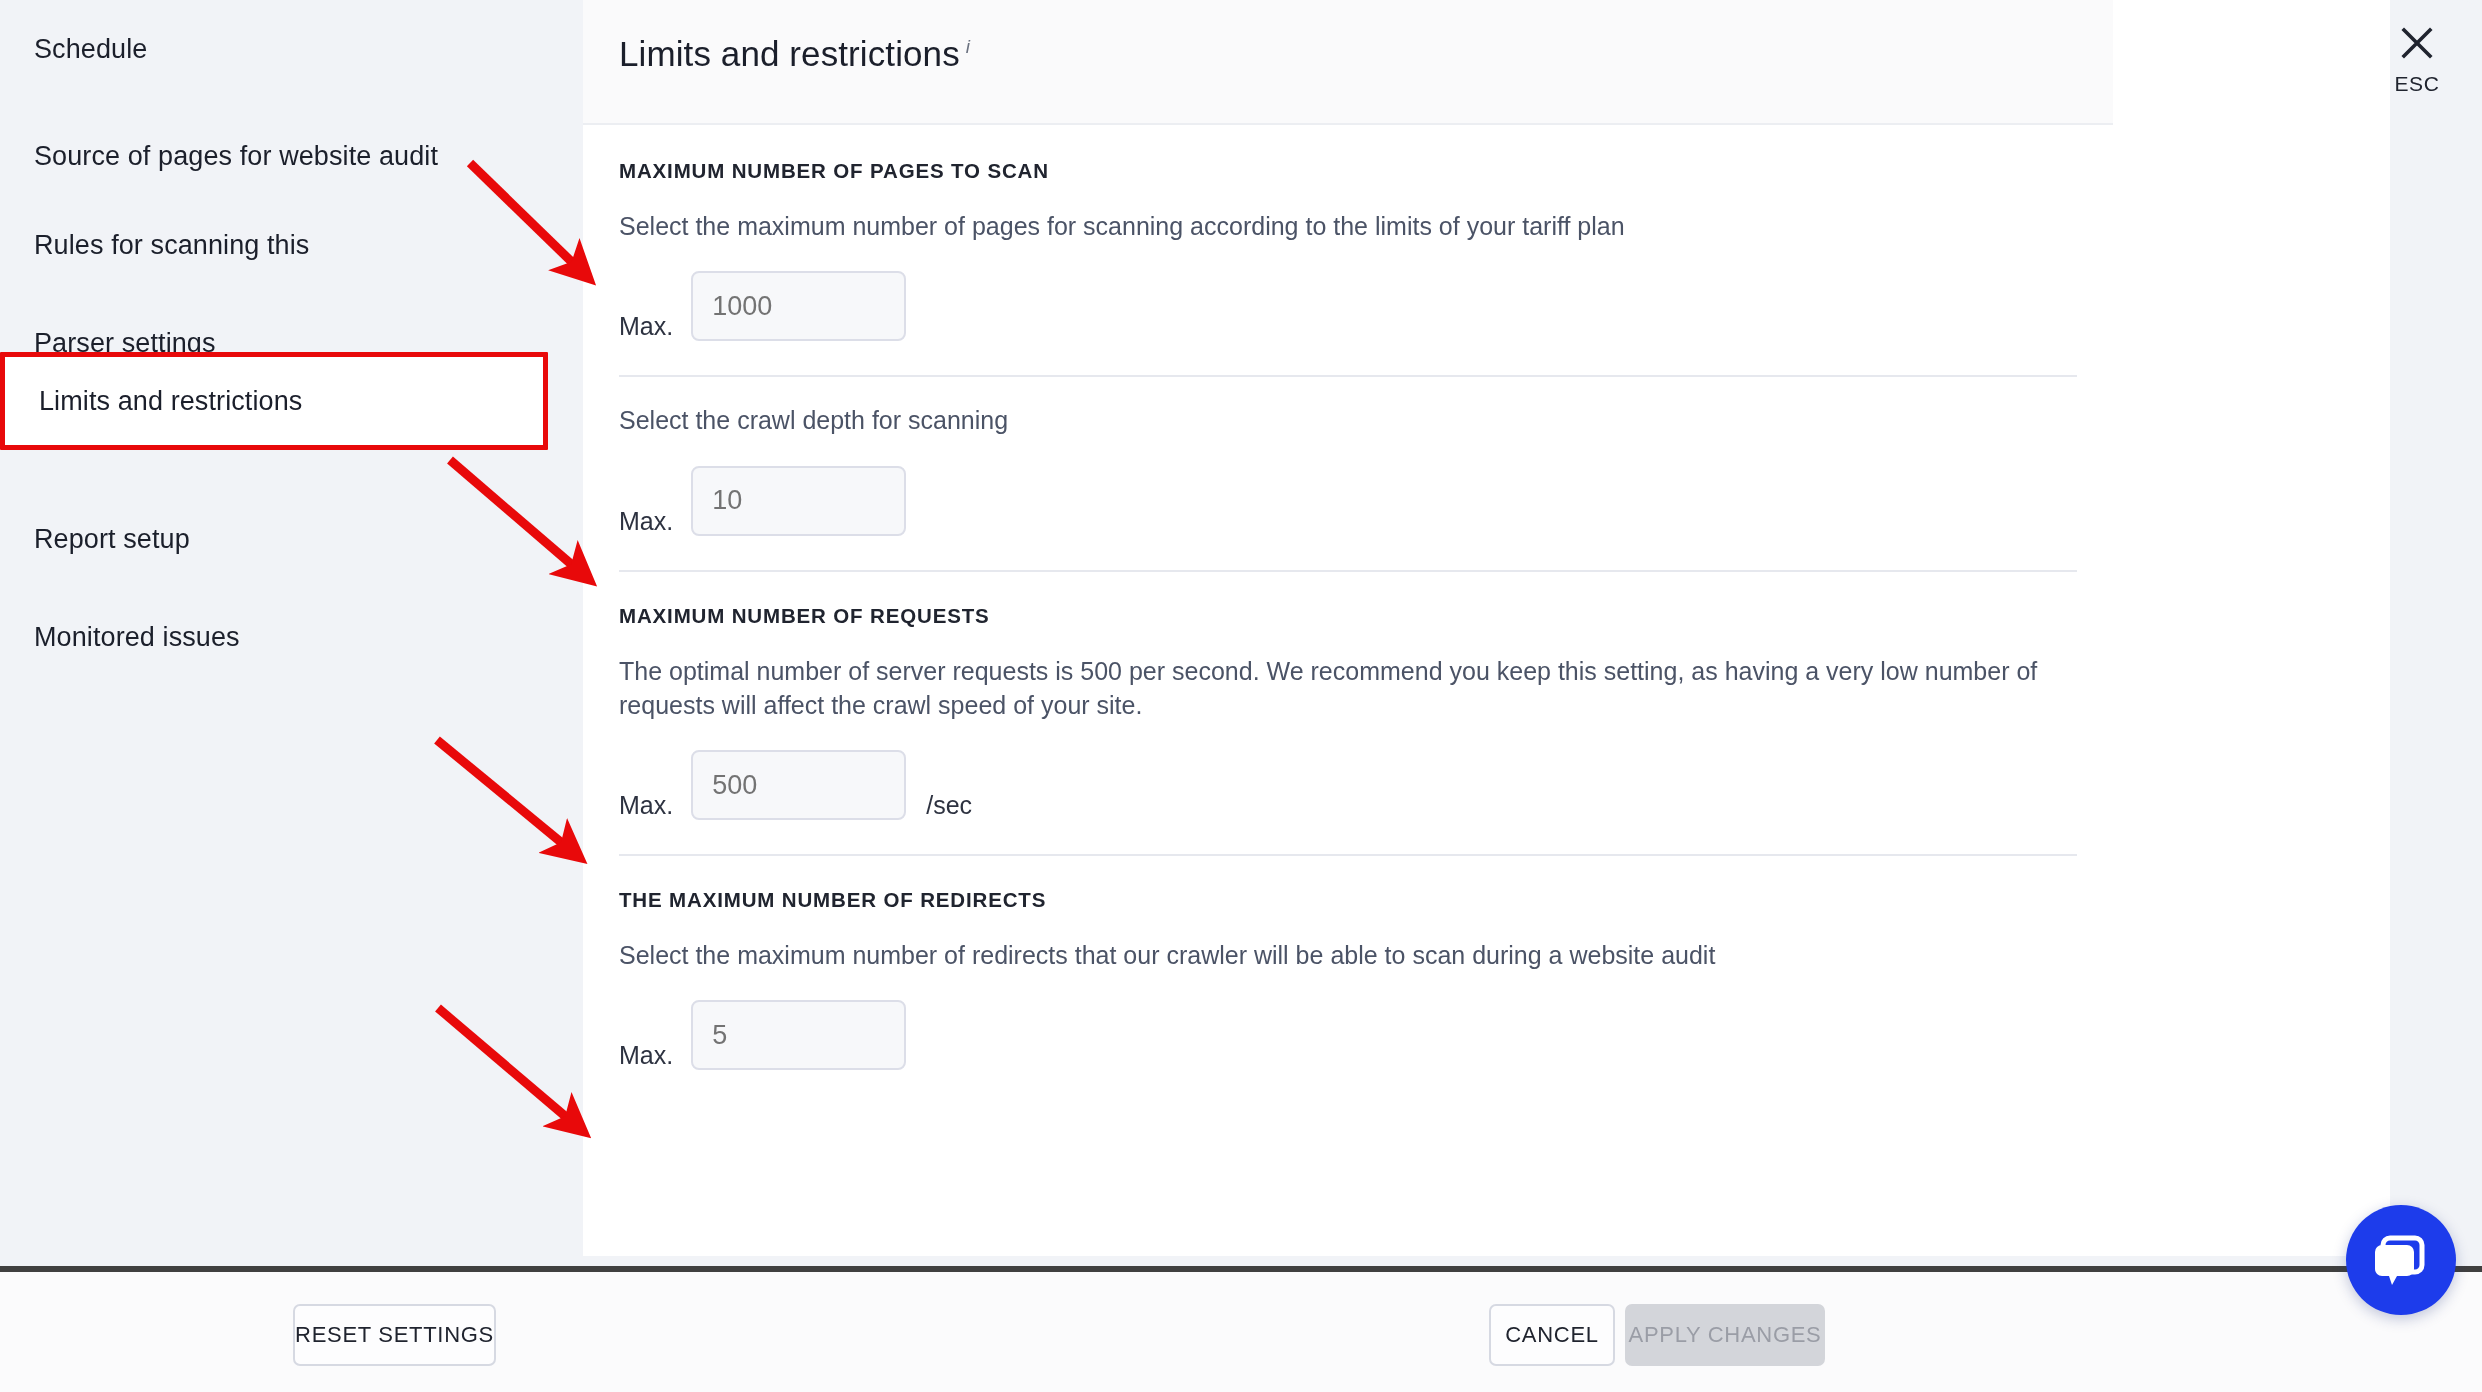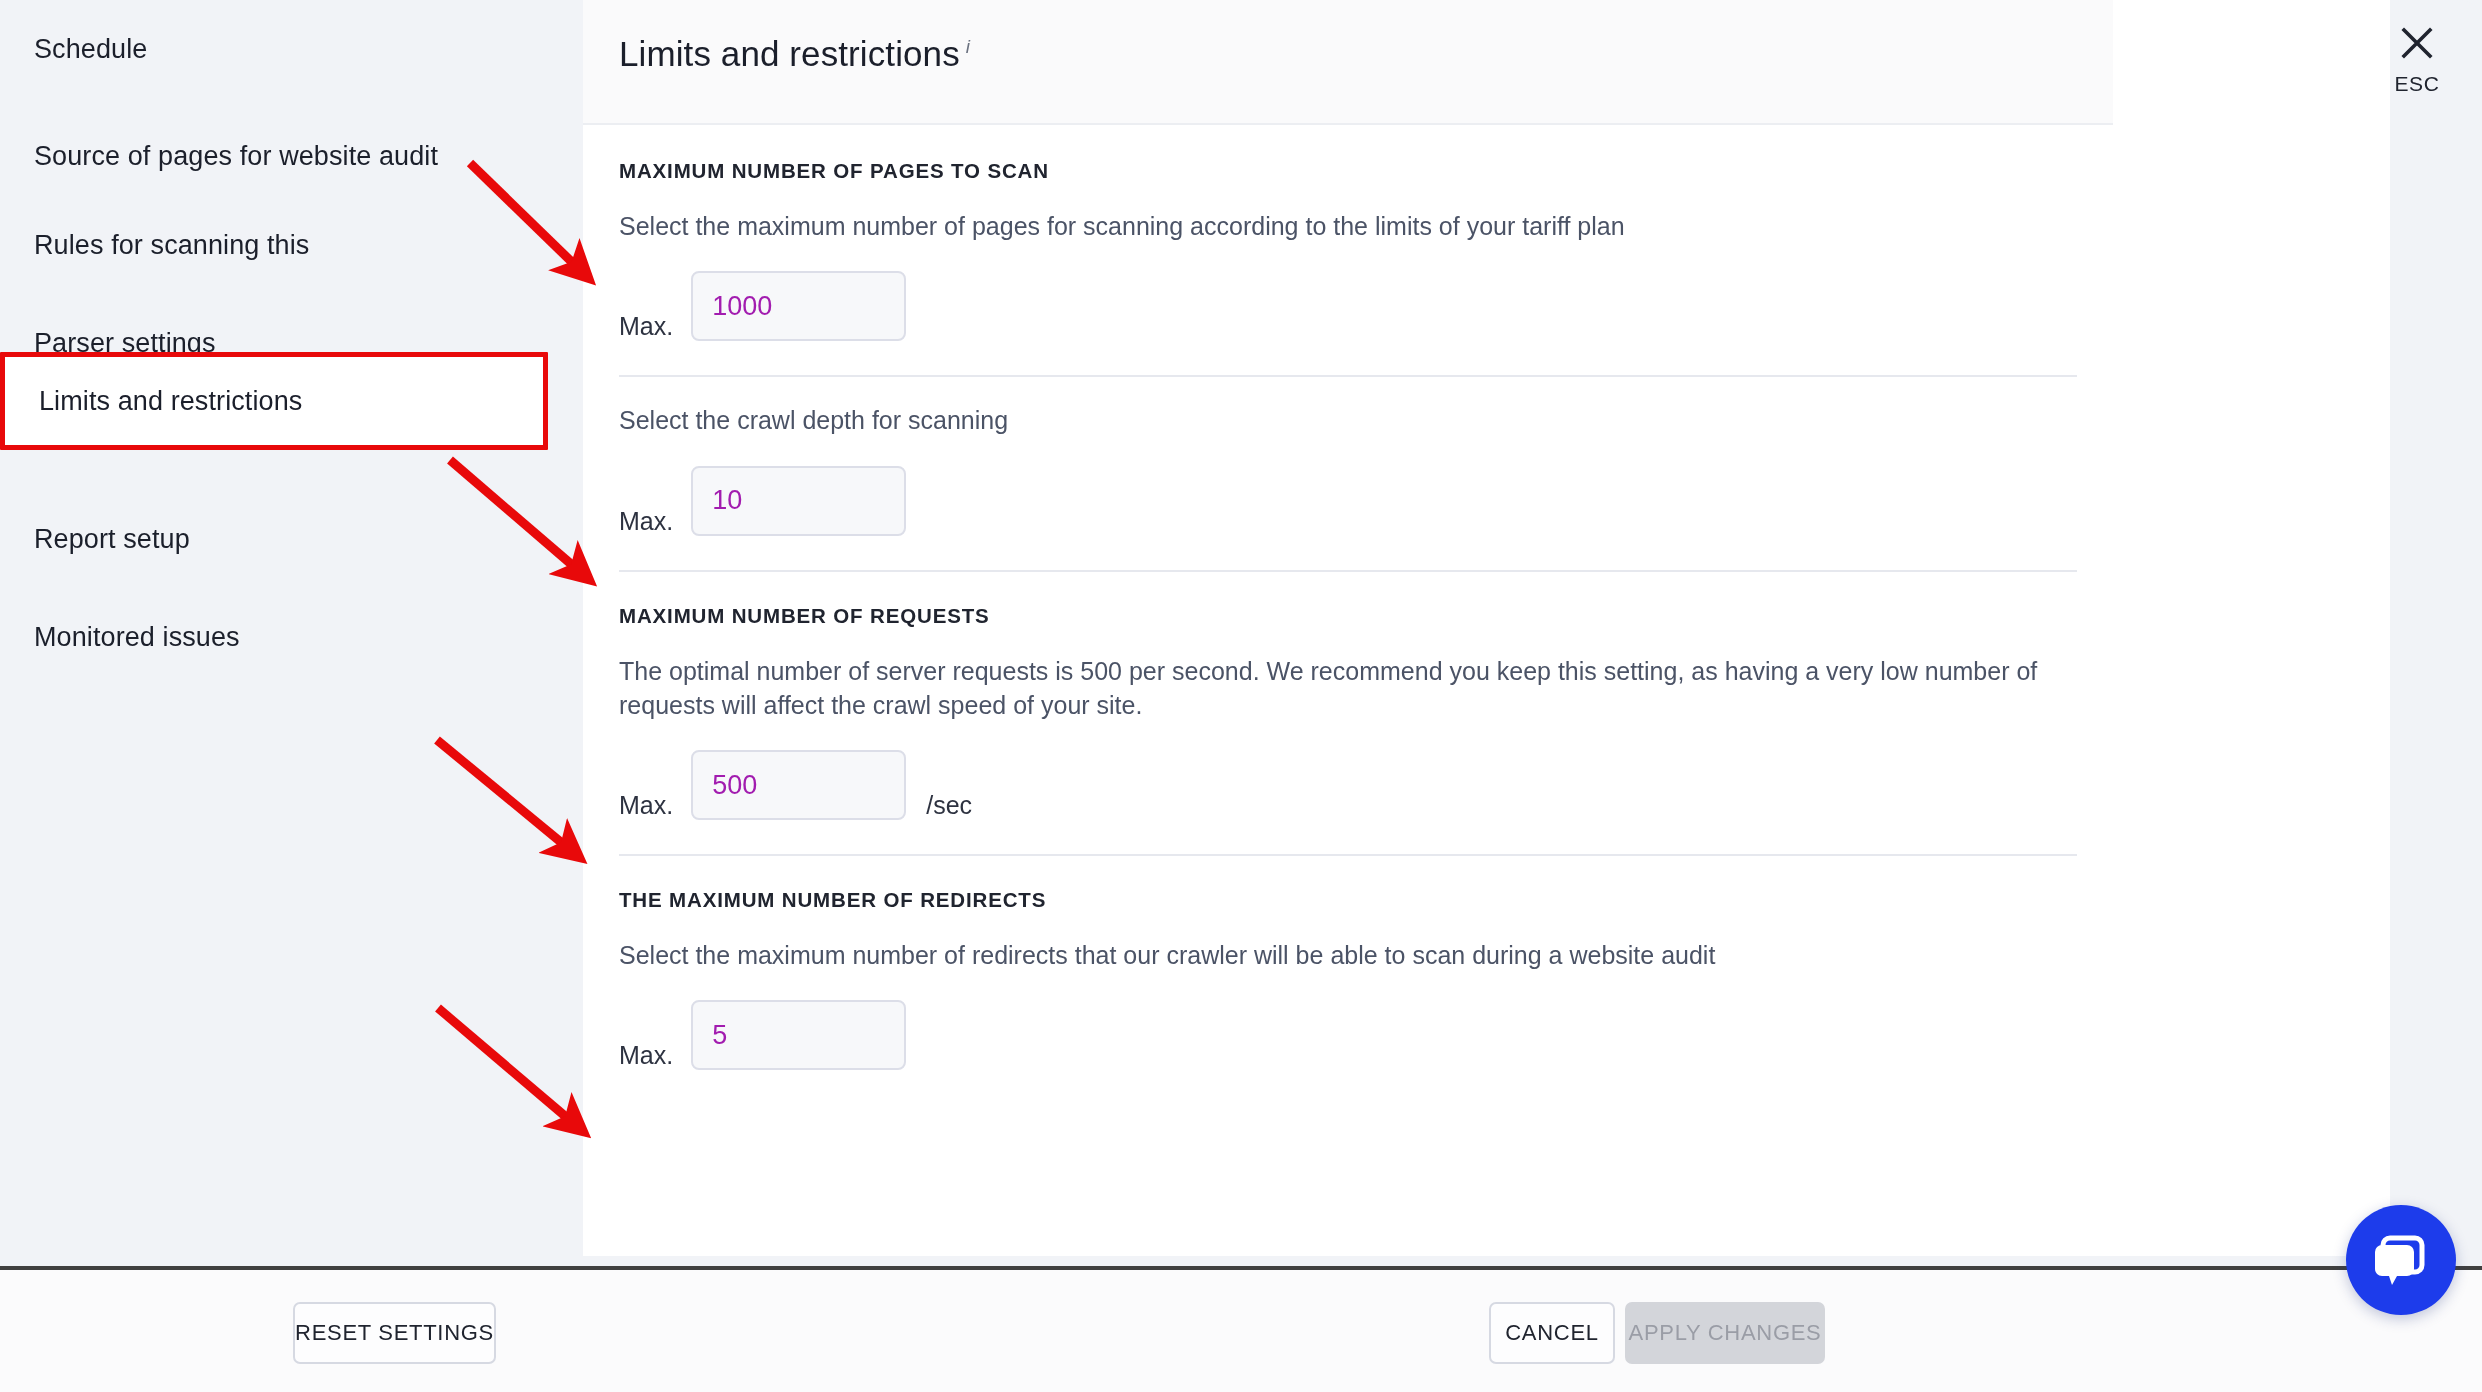--- a/index.html
+++ b/index.html
@@ -120,21 +120,21 @@
     color: #2d3240;
     margin-right: 18px;
   }
   .num-input {
     width: 215px;
     height: 70px;
     border: 2px solid #dcdee8;
     border-radius: 8px;
     background: #f7f8fa;
     font-size: 27px;
-    color: #a21caf;
+    color: #737373;
     padding-left: 19px;
     font-family: "Liberation Sans", sans-serif;
     outline: none;
   }
   .field-suffix {
     font-size: 25px;
     color: #2d3240;
     margin-left: 20px;
   }
   .divider {
@@ -163,21 +163,21 @@
   }
 
   
   .footer {
     position: absolute;
     left: 0;
     top: 1266px;
     width: 2482px;
     height: 126px;
     background: #fbfbfc;
-    border-top: 4px solid #404040;
+    border-top: 6px solid #404040;
   }
   .btn {
     position: absolute;
     height: 62px;
     border-radius: 7px;
     font-size: 22px;
     letter-spacing: 0.7px;
     font-family: "Liberation Sans", sans-serif;
     cursor: pointer;
     display: flex;

